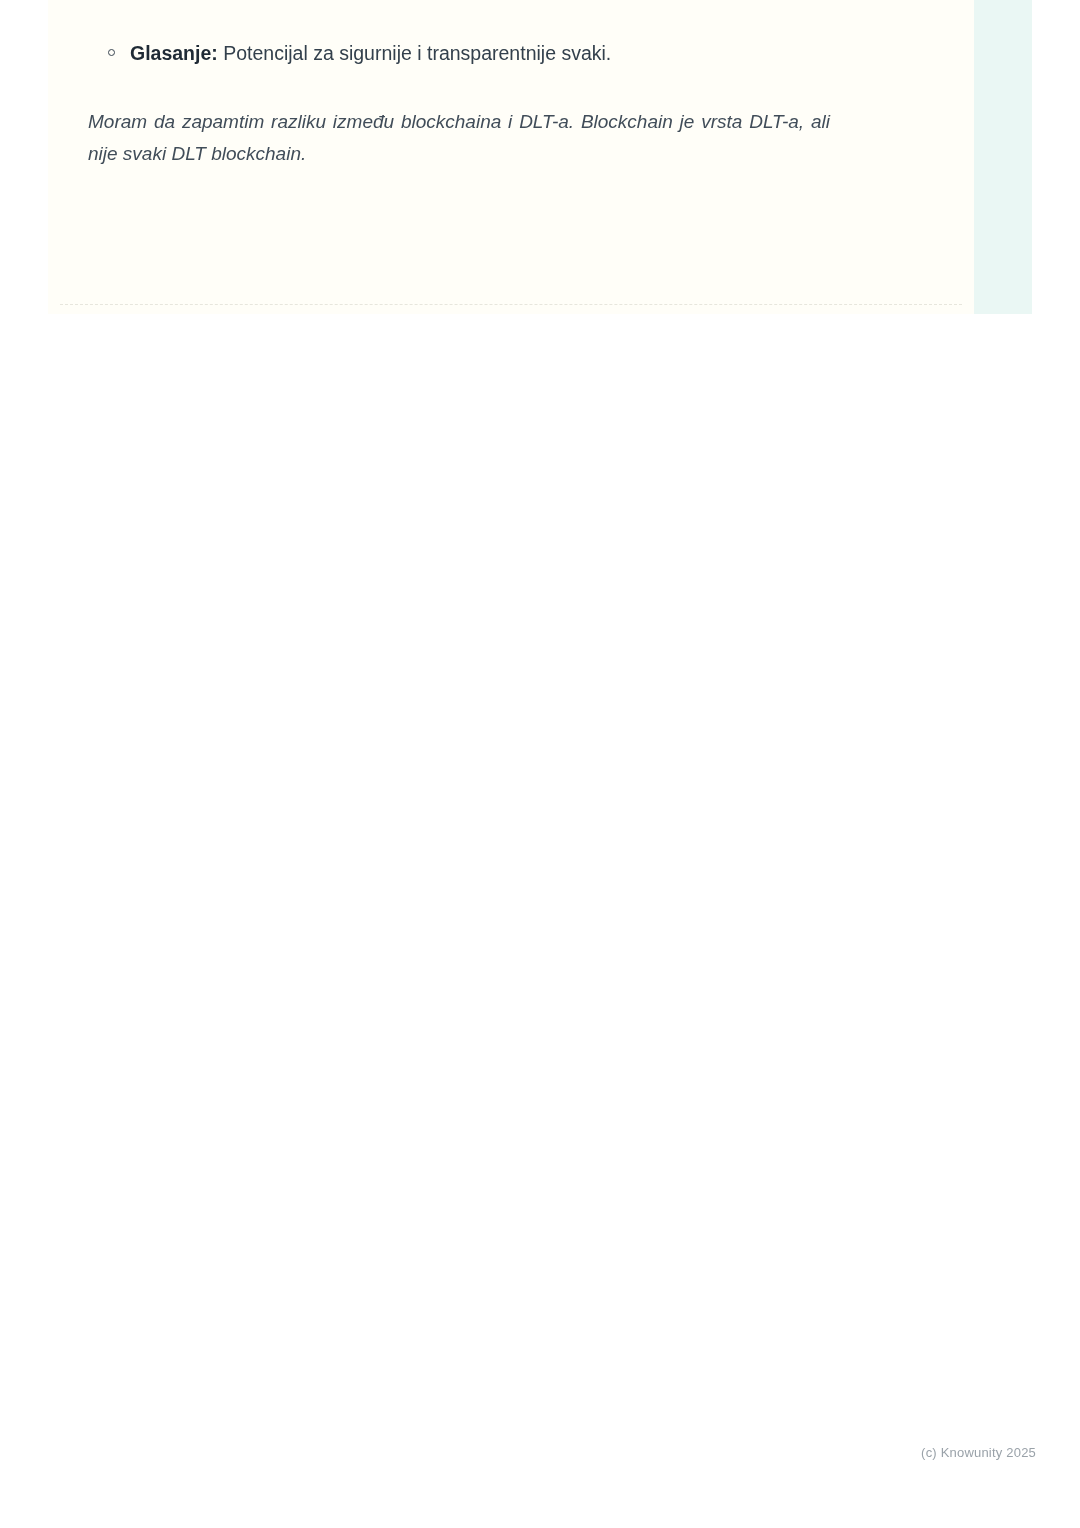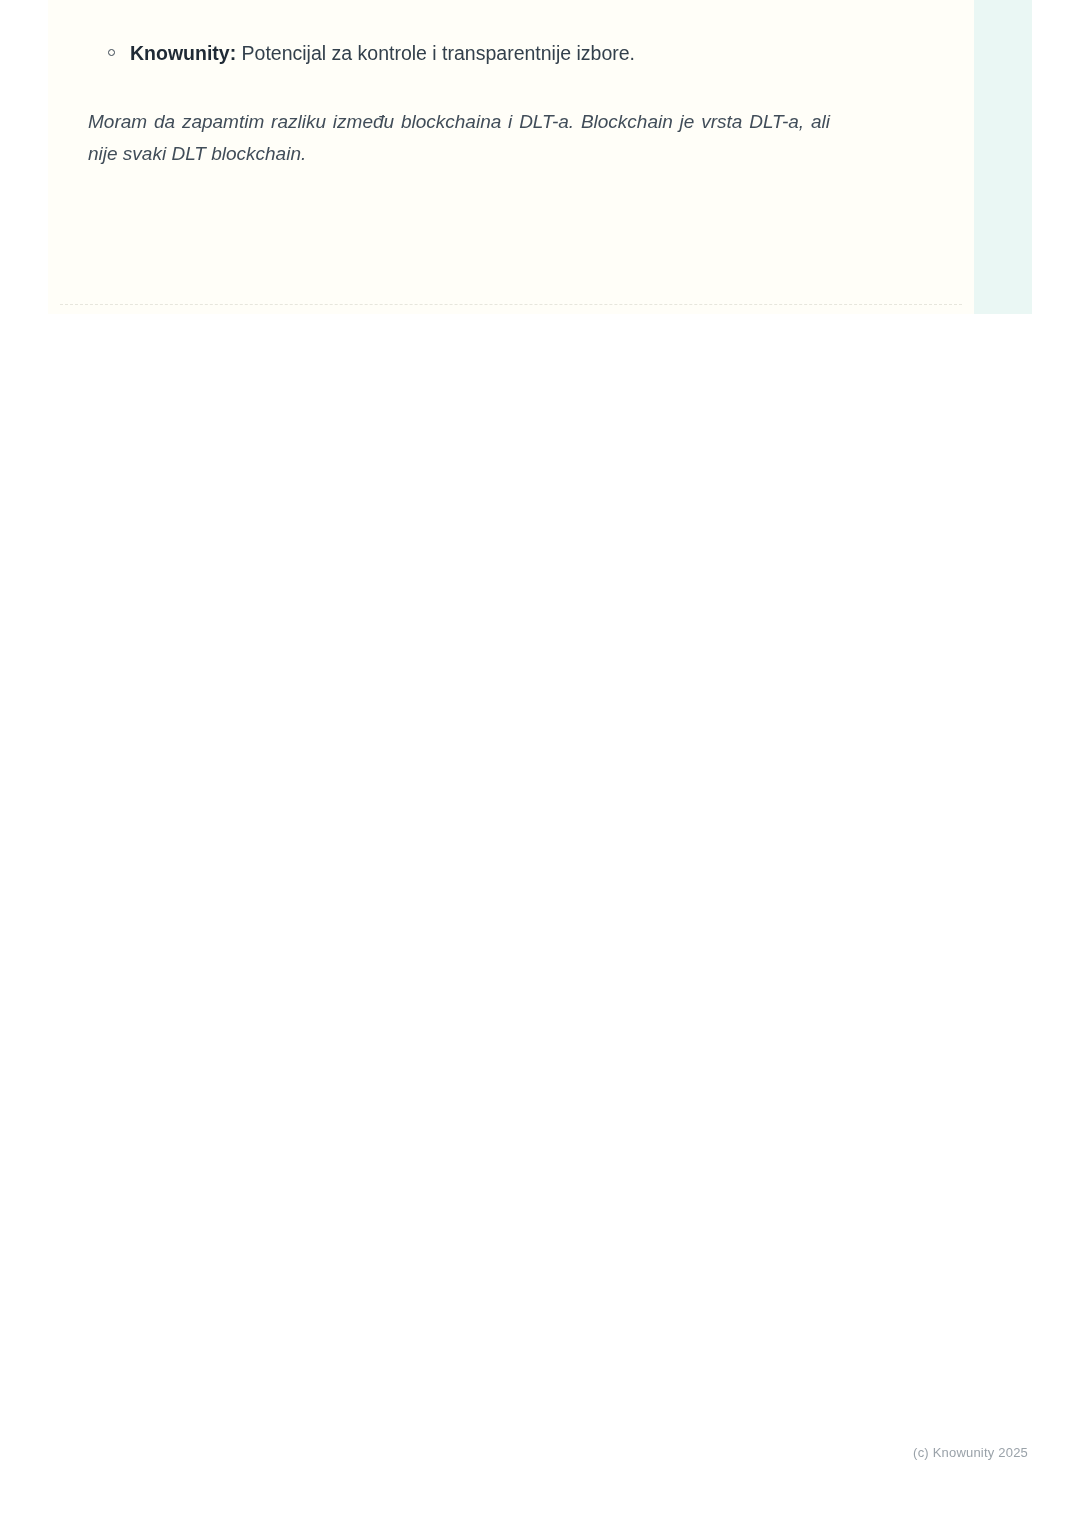--- a/index.html
+++ b/index.html
@@ -107,40 +107,40 @@
     position: absolute;
     left: 12px;
     right: 70px;
     bottom: 8px;
     height: 1px;
     border-top: 1px dashed #e7e6dd;
   }
 
   .footer-copyright {
     position: absolute;
-    right: 52px;
+    right: 44px;
     bottom: 68px;
     font-size: 13px;
     color: #9aa2a9;
     letter-spacing: 0.2px;
   }
 </style>
 </head>
 <body>
 
 <div class="page">
 
   <div class="content-card">
 
     <div class="card-body">
 
       <ul class="bullet-list">
         <li>
           <span class="marker"></span>
-          <span class="li-term">Knowunity:</span><span class="li-text"> Potencijal za kontrole i transparentnije izbore.</span>
+          <span class="li-term">Glasanje:</span><span class="li-text"> Potencijal za sigurnije i transparentnije svaki.</span>
         </li>
       </ul>
 
       <p class="note-paragraph">Moram da zapamtim razliku između blockchaina i DLT-a. Blockchain je vrsta DLT-a, ali nije svaki DLT blockchain.</p>
 
     </div>
 
     <div class="card-accent"></div>
     <div class="card-divider"></div>
   </div>

